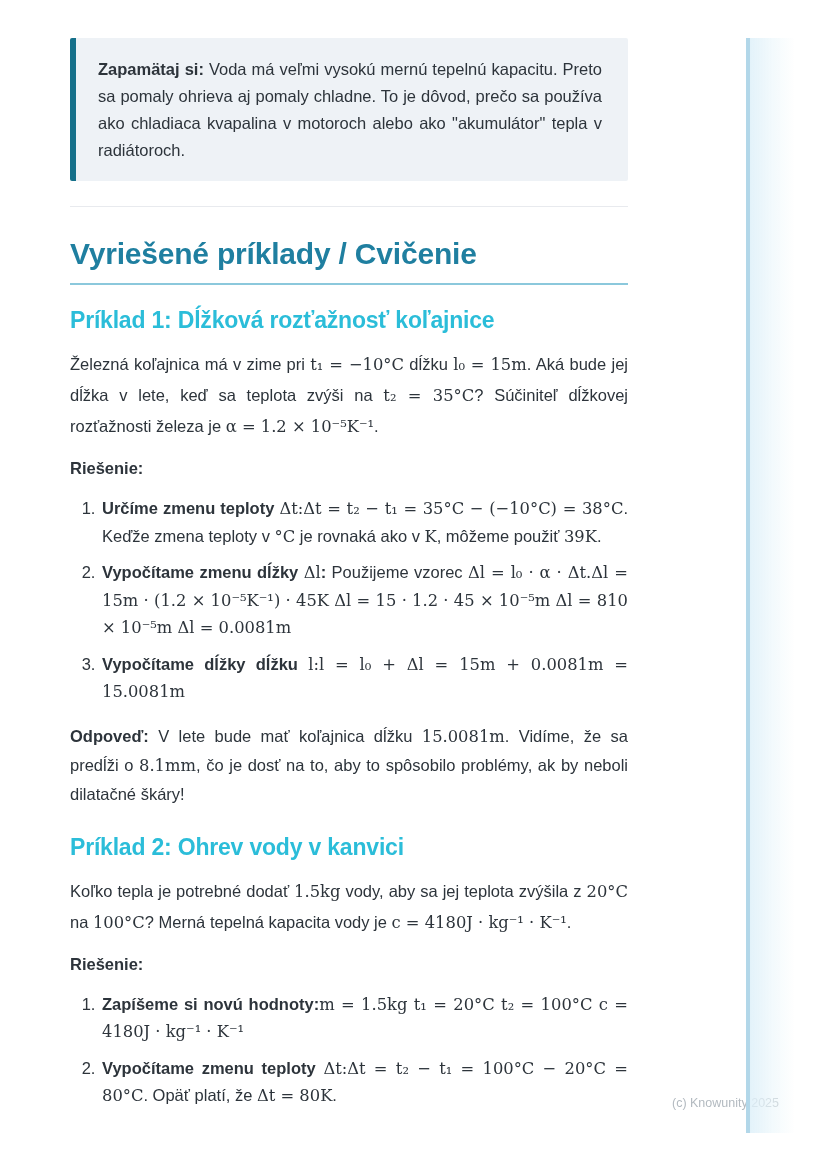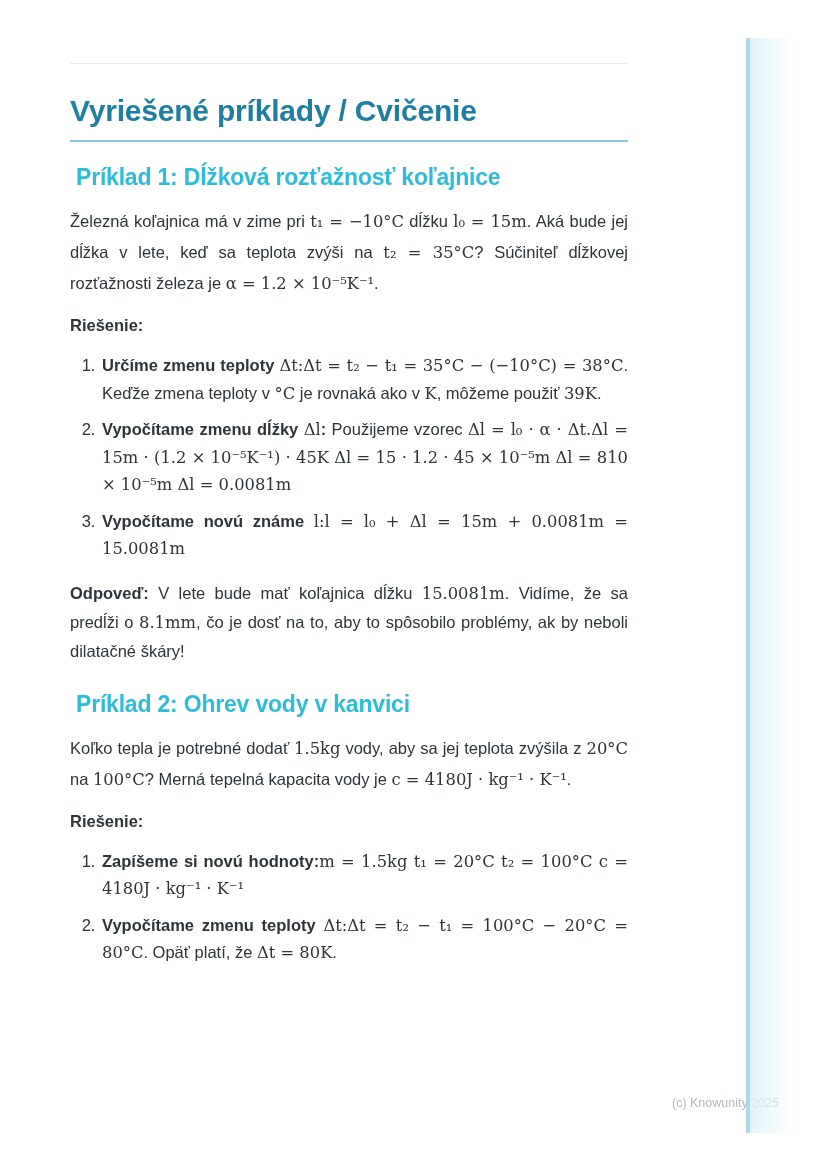--- a/index.html
+++ b/index.html
@@ -55,21 +55,21 @@
     letter-spacing:-0.2px;
     padding-bottom:11px;
     border-bottom:2px solid var(--h1-underline);
   }
   .intro{
     margin:22px 0 0 0;
     font-size:16.5px;
     line-height:27px;
   }
   h2{
-    margin:21px 0 0 6px;
+    margin:21px 0 0 0;
     font-size:23px;
     line-height:28px;
     font-weight:700;
     color:var(--h2-accent);
     letter-spacing:-0.2px;
   }
   .para{
     margin:15px 0 0 0;
     font-size:16.5px;
     line-height:30px;
@@ -116,36 +116,39 @@
     line-height:15px;
     color:var(--footer-text);
     z-index:1;
   }
 </style>
 </head>
 <body>
 
 <div class="content">
 
+  <div class="callout">
+    <p><span class="run-b">Zapamätaj si:</span><span class="run-t"> Voda má veľmi vysokú mernú tepelnú kapacitu. Preto sa pomaly ohrieva aj pomaly chladne. To je dôvod, prečo sa používa ako chladiaca kvapalina v motoroch alebo ako "akumulátor" tepla v radiátoroch.</span></p>
+  </div>
 
   <hr class="divider">
 
   <h1>Vyriešené príklady / Cvičenie</h1>
 
 
   <h2>Príklad 1: Dĺžková rozťažnosť koľajnice</h2>
 
   <p class="para"><span class="run-t">Železná koľajnica má v zime pri </span><span class="run-m">t₁ = −10°C</span><span class="run-t"> dĺžku </span><span class="run-m">l₀ = 15m</span><span class="run-t">. Aká bude jej dĺžka v lete, keď sa teplota zvýši na </span><span class="run-m">t₂ = 35°C</span><span class="run-t">? Súčiniteľ dĺžkovej rozťažnosti železa je </span><span class="run-m">α = 1.2 × 10⁻⁵K⁻¹</span><span class="run-t">.</span></p>
 
   <p class="solution-label">Riešenie:</p>
 
   <ol>
     <li><span class="run-b">Určíme zmenu teploty </span><span class="run-m">Δt:Δt = t₂ − t₁ = 35°C − (−10°C) = 38°C</span><span class="run-t">. Keďže zmena teploty v </span><span class="run-m">°C</span><span class="run-t"> je rovnaká ako v </span><span class="run-m">K</span><span class="run-t">, môžeme použiť </span><span class="run-m">39K</span><span class="run-t">.</span></li>
     <li><span class="run-b">Vypočítame zmenu dĺžky </span><span class="run-m">Δl</span><span class="run-b">: </span><span class="run-t">Použijeme vzorec </span><span class="run-m">Δl = l₀ · α · Δt.Δl = 15m · (1.2 × 10⁻⁵K⁻¹) · 45K Δl = 15 · 1.2 · 45 × 10⁻⁵m Δl = 810 × 10⁻⁵m Δl = 0.0081m</span></li>
-    <li><span class="run-b">Vypočítame novú známe </span><span class="run-m">l:l = l₀ + Δl = 15m + 0.0081m = 15.0081m</span></li>
+    <li><span class="run-b">Vypočítame dĺžky dĺžku </span><span class="run-m">l:l = l₀ + Δl = 15m + 0.0081m = 15.0081m</span></li>
   </ol>
 
   <p class="para answer"><span class="run-b">Odpoveď:</span><span class="run-t"> V lete bude mať koľajnica dĺžku </span><span class="run-m">15.0081m</span><span class="run-t">. Vidíme, že sa predĺži o </span><span class="run-m">8.1mm</span><span class="run-t">, čo je dosť na to, aby to spôsobilo problémy, ak by neboli dilatačné škáry!</span></p>
 
   <h2 class="h2-second">Príklad 2: Ohrev vody v kanvici</h2>
 
   <p class="para"><span class="run-t">Koľko tepla je potrebné dodať </span><span class="run-m">1.5kg</span><span class="run-t"> vody, aby sa jej teplota zvýšila z </span><span class="run-m">20°C</span><span class="run-t"> na </span><span class="run-m">100°C</span><span class="run-t">? Merná tepelná kapacita vody je </span><span class="run-m">c = 4180J · kg⁻¹ · K⁻¹</span><span class="run-t">.</span></p>
 
   <p class="solution-label">Riešenie:</p>
 

